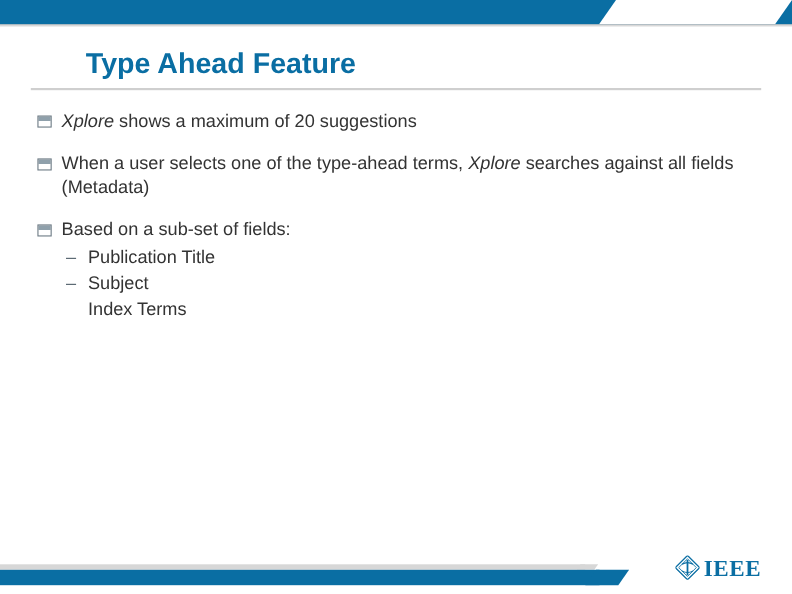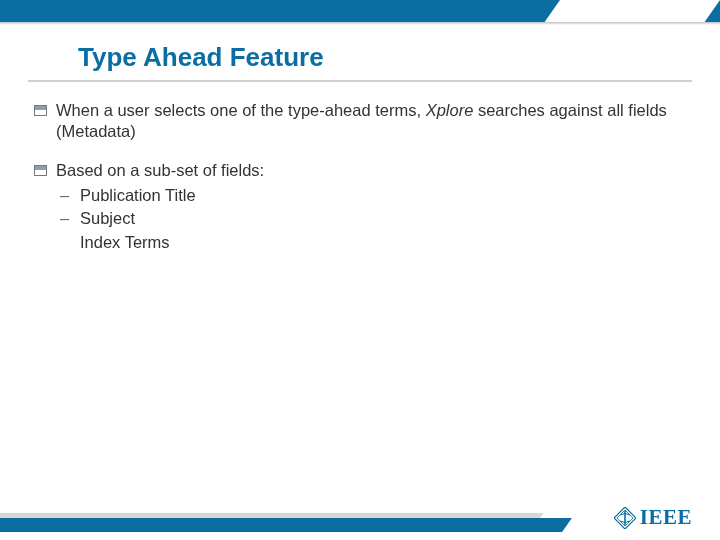--- a/index.html
+++ b/index.html
@@ -117,21 +117,21 @@
     right: -10px; top: 0;
     width: 16px; height: 5px;
     background: #d7d7d7;
     transform: skewX(-35deg);
   }
   .logo {
     position: absolute;
     right: 28px;
     bottom: 10px;
     display: flex;
-    align-items: center;
+    align-items: flex-start;
     gap: 4px;
   }
   .logo svg { display: block; }
   .logo-text {
     font-family: "Times New Roman", serif;
     font-weight: bold;
     font-size: 21px;
     color: #0a6ea3;
     letter-spacing: 0.5px;
   }
@@ -140,20 +140,23 @@
 <body>
 
 <div class="top-band"></div>
 <div class="top-shadow"></div>
 
 <h1 class="title">Type Ahead Feature</h1>
 <div class="title-underline"></div>
 
 <div class="content">
   <ul class="main">
+    <li>
+      <span class="italic">Xplore</span><span> shows a maximum of 20 suggestions</span>
+    </li>
     <li>
       <span>When a user selects one of the type-ahead terms, </span><span class="italic">Xplore</span><span> searches against all fields (Metadata)</span>
     </li>
     <li>
       <span>Based on a sub-set of fields:</span>
       <ul class="sub">
         <li class="dash"><span>Publication Title</span></li>
         <li class="dash"><span>Subject</span></li>
         <li><span>Index Terms</span></li>
       </ul>

